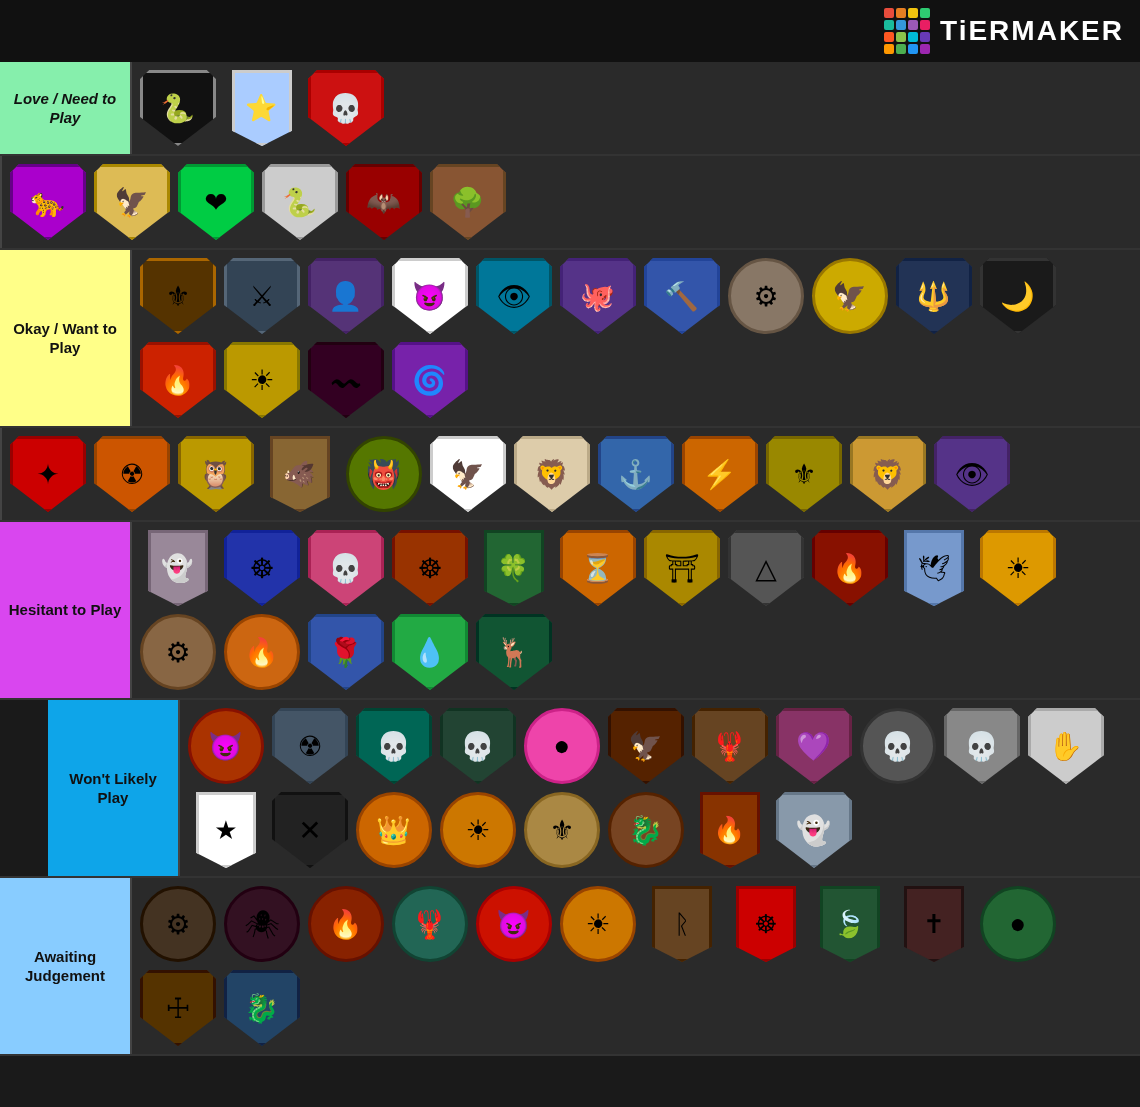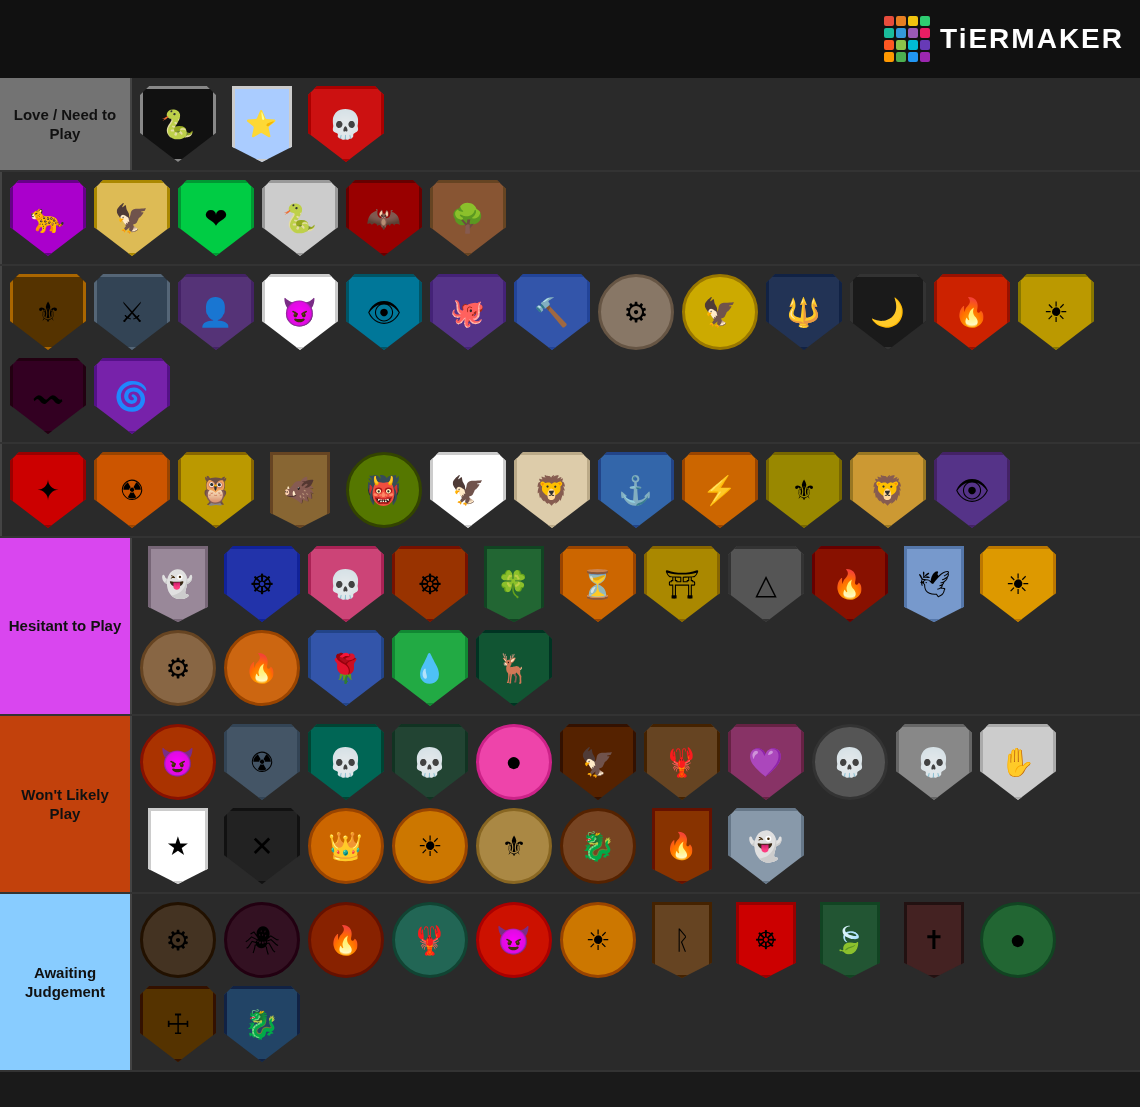--- a/index.html
+++ b/index.html
@@ -6,21 +6,21 @@
     body {
       background: #1a1a1a;
       font-family: Arial, sans-serif;
       width: 1140px;
       min-height: 1107px;
     }
     .header {
       display: flex;
       justify-content: flex-end;
       align-items: center;
-      padding: 16px 16px;
+      padding: 8px 16px;
       background: #111;
       text-align: center;
     }
     .tiermaker-logo {
       display: flex;
       align-items: center;
       gap: 10px;
     }
     .logo-grid {
       display: grid;
@@ -98,21 +98,21 @@
           <div class="logo-cell" style="background-color: rgb(156, 39, 176);"></div>
         </div>
       <span style="font-size:28px;font-weight:bold;color:white;letter-spacing:2px;">
         Ti<span style="text-transform:uppercase;">E</span>RMAKER
       </span>
     </div>
   </div>
 
   <div id="tier-list">
       <div class="tier-row">
-        <div class="tier-label" style="background-color: #737373;">Love / Need to Play</div>
+        <div class="tier-label" style="background-color: #86efac; font-style: italic;">Love / Need to Play</div>
         <div class="tier-items">
           <div class="item" title="snake-dark">
             <div style="width: 76px; height: 76px; position: relative; display: flex; align-items: center; justify-content: center; clip-path: polygon(12% 0%, 88% 0%, 100% 12%, 100% 62%, 50% 100%, 0% 62%, 0% 12%); background: rgb(17, 17, 17); border: 3px solid rgb(136, 136, 136); font-size: 28px;">🐍</div>
           </div>
           <div class="item" title="star-banner">
             <div style="width: 60px; height: 76px; display: flex; align-items: center; justify-content: center; background: rgb(170, 204, 255); border: 3px solid rgb(204, 204, 204); clip-path: polygon(0% 0%, 100% 0%, 100% 80%, 50% 100%, 0% 80%); font-size: 26px;">⭐</div>
           </div>
           <div class="item" title="skull-red">
             <div style="width: 76px; height: 76px; position: relative; display: flex; align-items: center; justify-content: center; clip-path: polygon(12% 0%, 88% 0%, 100% 12%, 100% 62%, 50% 100%, 0% 62%, 0% 12%); background: rgb(204, 17, 17); border: 3px solid rgb(170, 0, 0); font-size: 28px;">💀</div>
           </div>
@@ -134,20 +134,21 @@
           </div>
           <div class="item" title="bat-crimson">
             <div style="width: 76px; height: 76px; position: relative; display: flex; align-items: center; justify-content: center; clip-path: polygon(12% 0%, 88% 0%, 100% 12%, 100% 62%, 50% 100%, 0% 62%, 0% 12%); background: rgb(153, 0, 0); border: 3px solid rgb(102, 0, 0); font-size: 28px;">🦇</div>
           </div>
           <div class="item" title="tree-brown">
             <div style="width: 76px; height: 76px; position: relative; display: flex; align-items: center; justify-content: center; clip-path: polygon(12% 0%, 88% 0%, 100% 12%, 100% 62%, 50% 100%, 0% 62%, 0% 12%); background: rgb(136, 85, 51); border: 3px solid rgb(102, 68, 34); font-size: 28px;">🌳</div>
           </div>
         </div>
       </div>
       <div class="tier-row">
+        <div class="tier-label" style="background-color: rgb(255, 255, 136);">Okay / Want to Play</div>
         <div class="tier-items">
           <div class="item" title="crest-gold-dark">
             <div style="width: 76px; height: 76px; position: relative; display: flex; align-items: center; justify-content: center; clip-path: polygon(12% 0%, 88% 0%, 100% 12%, 100% 62%, 50% 100%, 0% 62%, 0% 12%); background: rgb(85, 51, 0); border: 3px solid rgb(170, 102, 0); font-size: 28px;">⚜</div>
           </div>
           <div class="item" title="sword-dark">
             <div style="width: 76px; height: 76px; position: relative; display: flex; align-items: center; justify-content: center; clip-path: polygon(12% 0%, 88% 0%, 100% 12%, 100% 62%, 50% 100%, 0% 62%, 0% 12%); background: rgb(51, 68, 85); border: 3px solid rgb(85, 102, 119); font-size: 28px;">⚔</div>
           </div>
           <div class="item" title="face-purple">
             <div style="width: 76px; height: 76px; position: relative; display: flex; align-items: center; justify-content: center; clip-path: polygon(12% 0%, 88% 0%, 100% 12%, 100% 62%, 50% 100%, 0% 62%, 0% 12%); background: rgb(85, 51, 119); border: 3px solid rgb(68, 34, 102); font-size: 28px;">👤</div>
           </div>
@@ -276,21 +277,21 @@
           </div>
           <div class="item" title="drop-green">
             <div style="width: 76px; height: 76px; position: relative; display: flex; align-items: center; justify-content: center; clip-path: polygon(12% 0%, 88% 0%, 100% 12%, 100% 62%, 50% 100%, 0% 62%, 0% 12%); background: rgb(34, 170, 68); border: 3px solid rgb(17, 136, 51); font-size: 28px;">💧</div>
           </div>
           <div class="item" title="deer-dark-green">
             <div style="width: 76px; height: 76px; position: relative; display: flex; align-items: center; justify-content: center; clip-path: polygon(12% 0%, 88% 0%, 100% 12%, 100% 62%, 50% 100%, 0% 62%, 0% 12%); background: rgb(17, 85, 51); border: 3px solid rgb(0, 51, 34); font-size: 28px;">🦌</div>
           </div>
         </div>
       </div>
       <div class="tier-row">
-        <div class="tier-label" style="background-color: #c2410c;">Won't Likely Play</div>
+        <div class="tier-label" style="background-color: #0ea5e9; margin-left: 48px;">Won't Likely Play</div>
         <div class="tier-items">
           <div class="item" title="demon-round">
             <div style="width: 76px; height: 76px; border-radius: 50%; display: flex; align-items: center; justify-content: center; background: rgb(170, 51, 0); border: 3px solid rgb(136, 17, 0); font-size: 28px;">😈</div>
           </div>
           <div class="item" title="chaos-grey">
             <div style="width: 76px; height: 76px; position: relative; display: flex; align-items: center; justify-content: center; clip-path: polygon(12% 0%, 88% 0%, 100% 12%, 100% 62%, 50% 100%, 0% 62%, 0% 12%); background: rgb(68, 85, 102); border: 3px solid rgb(51, 68, 85); font-size: 28px;">☢</div>
           </div>
           <div class="item" title="skull-teal">
             <div style="width: 76px; height: 76px; position: relative; display: flex; align-items: center; justify-content: center; clip-path: polygon(12% 0%, 88% 0%, 100% 12%, 100% 62%, 50% 100%, 0% 62%, 0% 12%); background: rgb(0, 102, 85); border: 3px solid rgb(0, 68, 51); font-size: 28px;">💀</div>
           </div>

